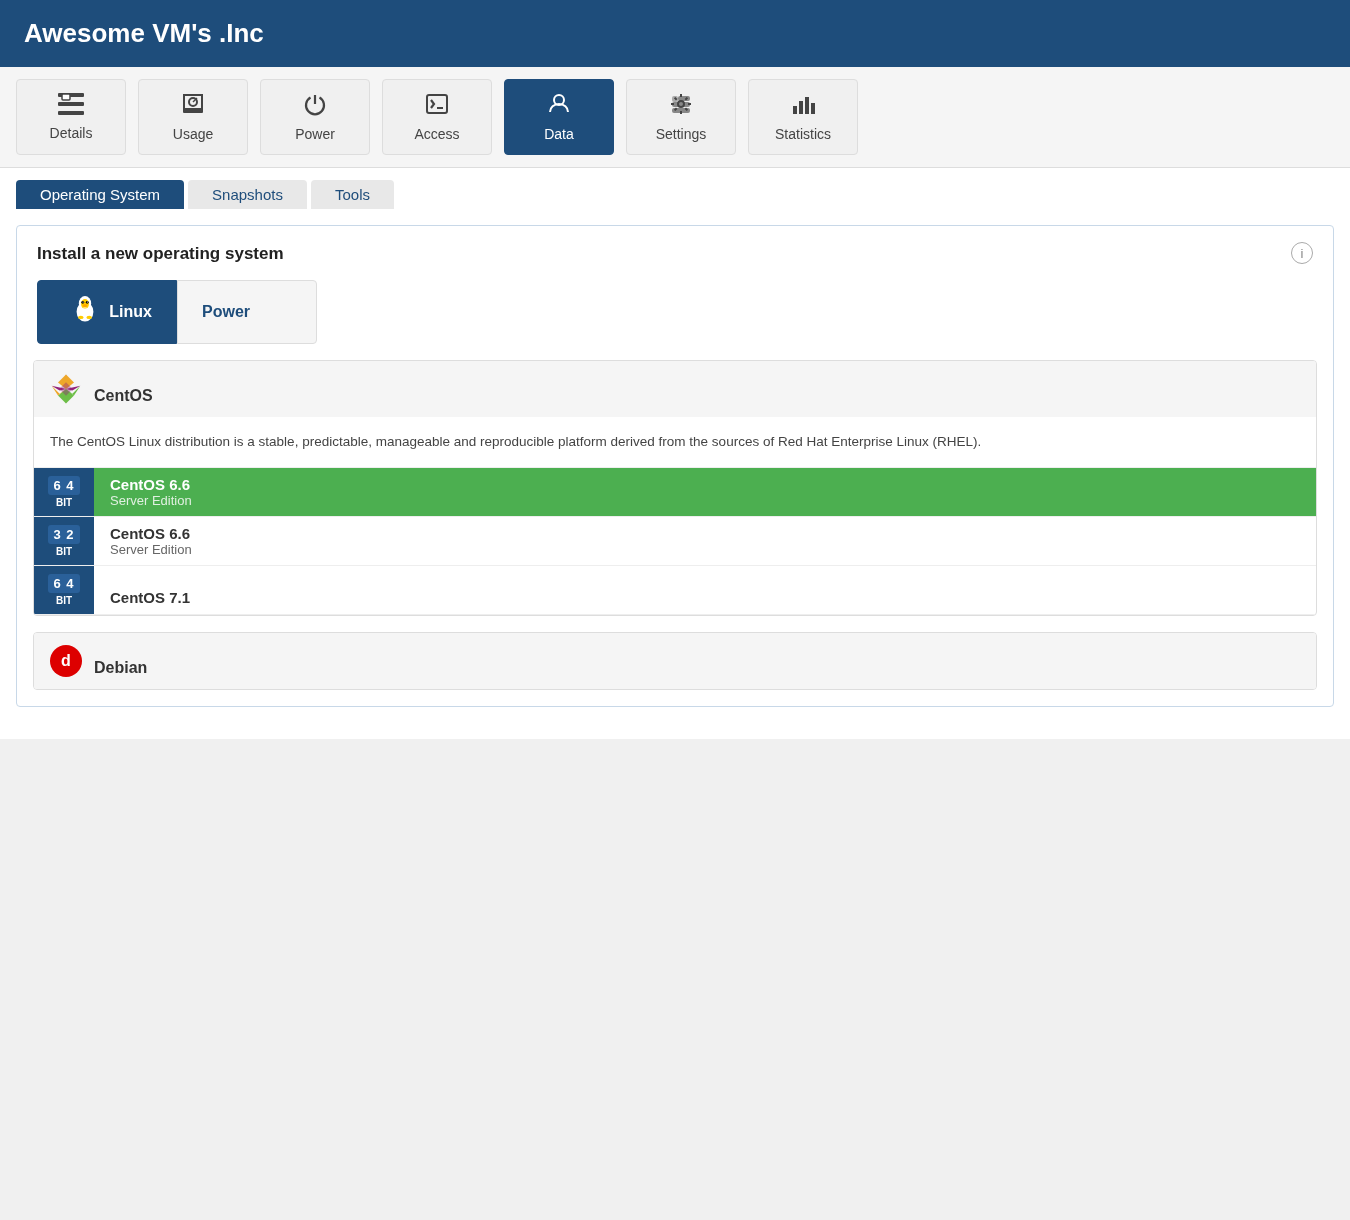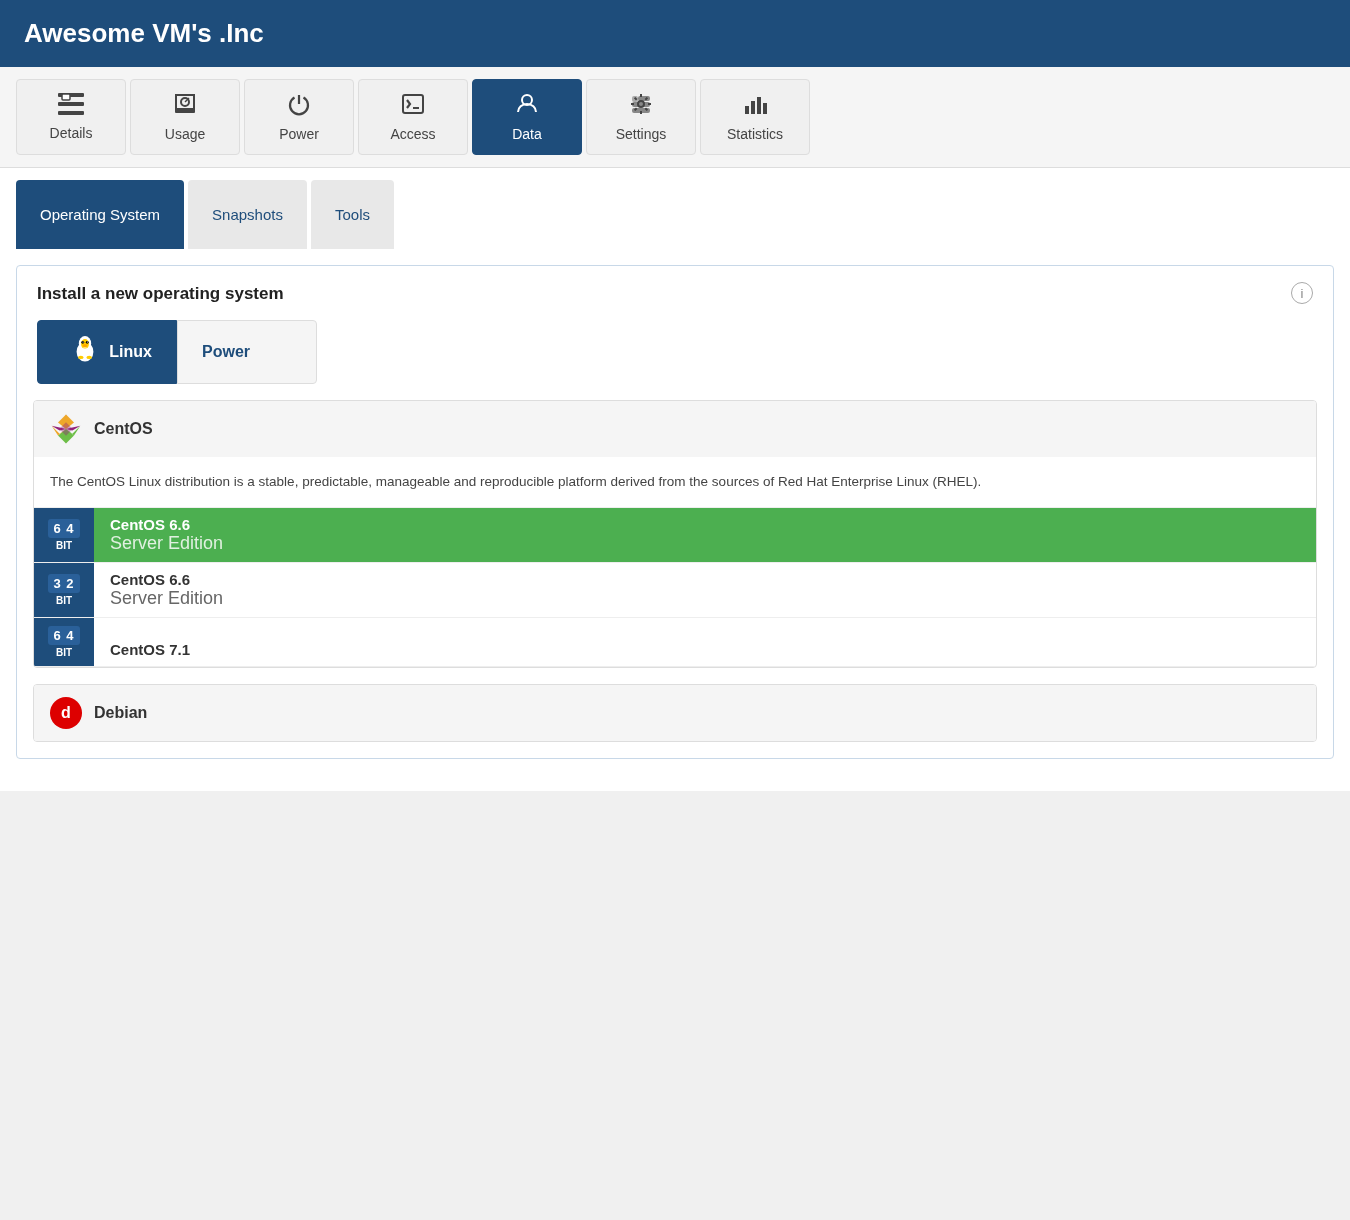--- a/index.html
+++ b/index.html
@@ -13,21 +13,21 @@
     .header-title {
       color: white;
       font-size: 26px;
       font-weight: bold;
     }
 
     
     .main-nav {
       background: #f5f5f5;
       display: flex;
-      gap: 4px;
+      gap: 12px;
       padding: 12px 16px;
       border-bottom: 1px solid #ddd;
     }
     .main-nav-item {
       display: flex;
       flex-direction: column;
       align-items: center;
       justify-content: center;
       padding: 12px 20px;
       min-width: 110px;
@@ -50,21 +50,21 @@
     }
 
     
     .sub-tabs {
       display: flex;
       gap: 0;
       padding: 12px 16px 0 16px;
       background: white;
     }
     .sub-tab {
-      padding: 26px 24px;
+      padding: 6px 24px;
       font-size: 15px;
       cursor: pointer;
       border: none;
       background: #e8e8e8;
       color: #1e4d7b;
       border-radius: 4px 4px 0 0;
       margin-right: 4px;
     }
     .sub-tab.active {
       background: #1e4d7b;
@@ -139,21 +139,21 @@
     .distro-section {
       border: 1px solid #ddd;
       border-radius: 4px;
       margin: 0 16px 16px 16px;
       overflow: hidden;
     }
     .distro-header {
       background: #f5f5f5;
       padding: 12px 16px;
       display: flex;
-      align-items: center;
+      align-items: flex-end;
       gap: 12px;
       font-size: 16px;
       font-weight: bold;
       color: #333;
     }
     .distro-desc {
       padding: 14px 16px;
       font-size: 13.5px;
       color: #444;
       line-height: 1.6;
@@ -196,21 +196,21 @@
     .bit-badge .bit-label { font-size: 10px; }
     .os-version-info {
       padding: 8px 16px;
       flex: 1;
     }
     .os-version-name {
       font-weight: bold;
       font-size: 15px;
     }
     .os-version-edition {
-      font-size: 18px;
+      font-size: 13px;
       color: #666;
     }
     .os-version-row.selected .os-version-edition { color: #e0f0e0; }
     .os-version-row.selected .os-version-name { color: white; }
 
     
     .distro-section-partial {
       border: 1px solid #ddd;
       border-radius: 4px;
       margin: 0 16px 16px 16px;

